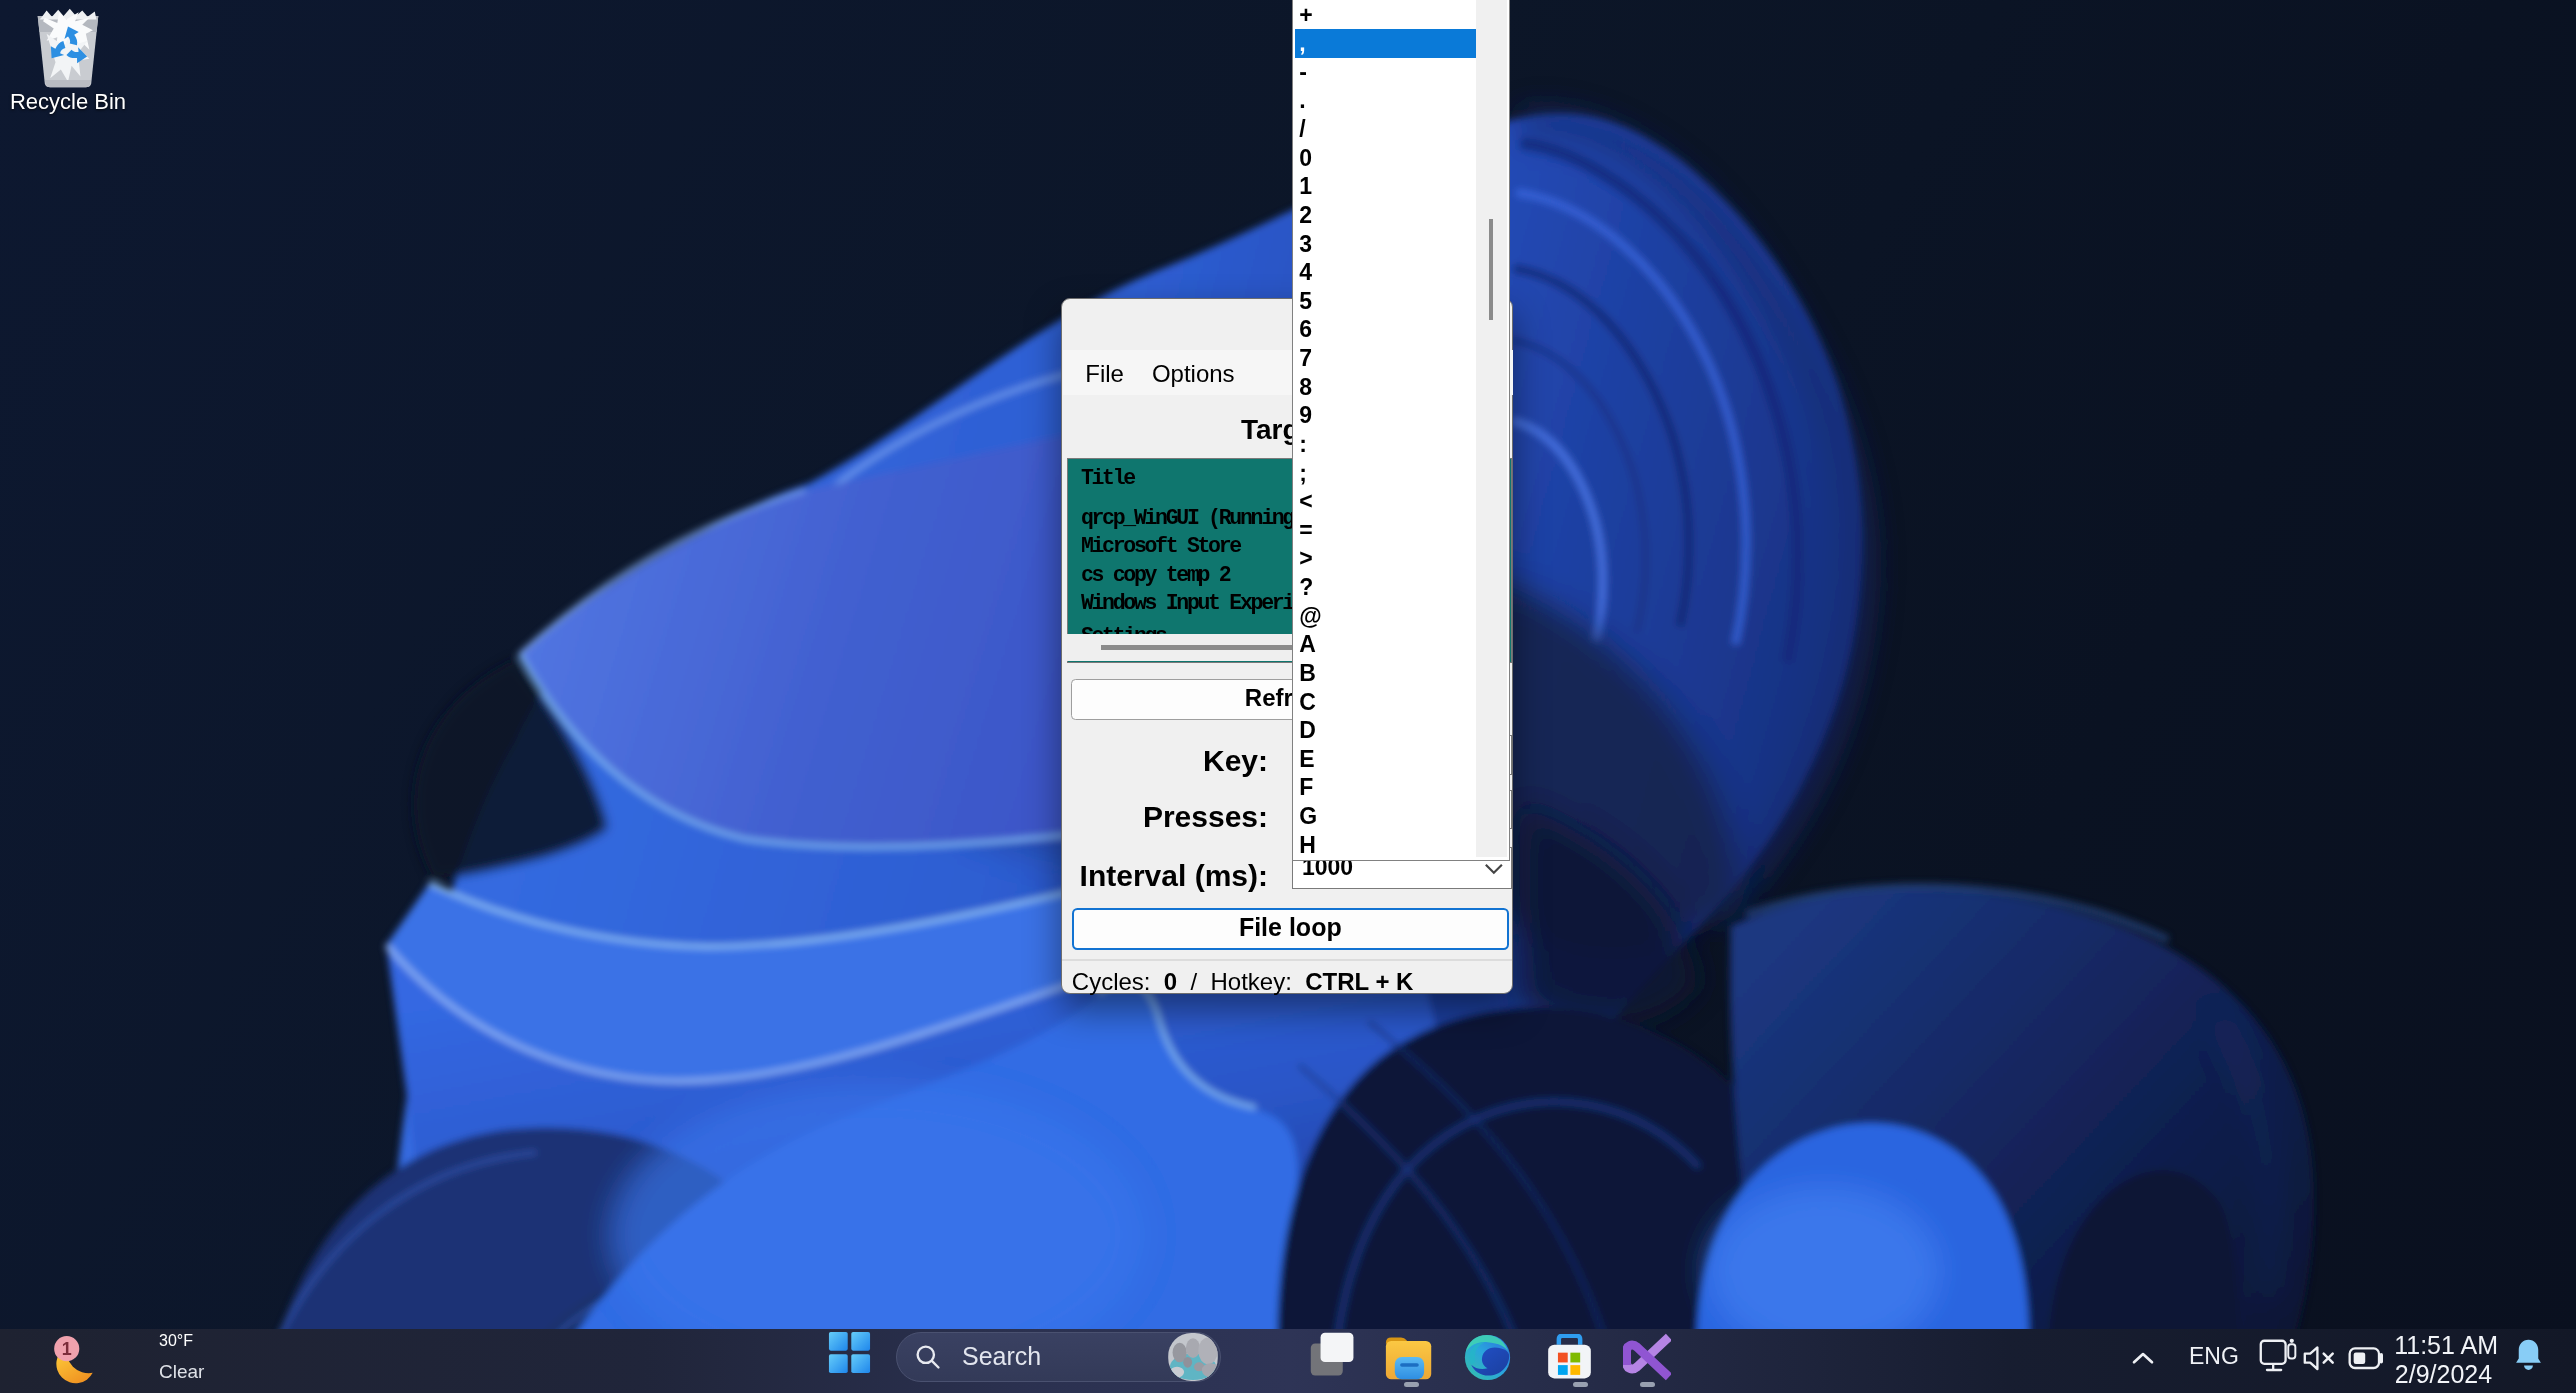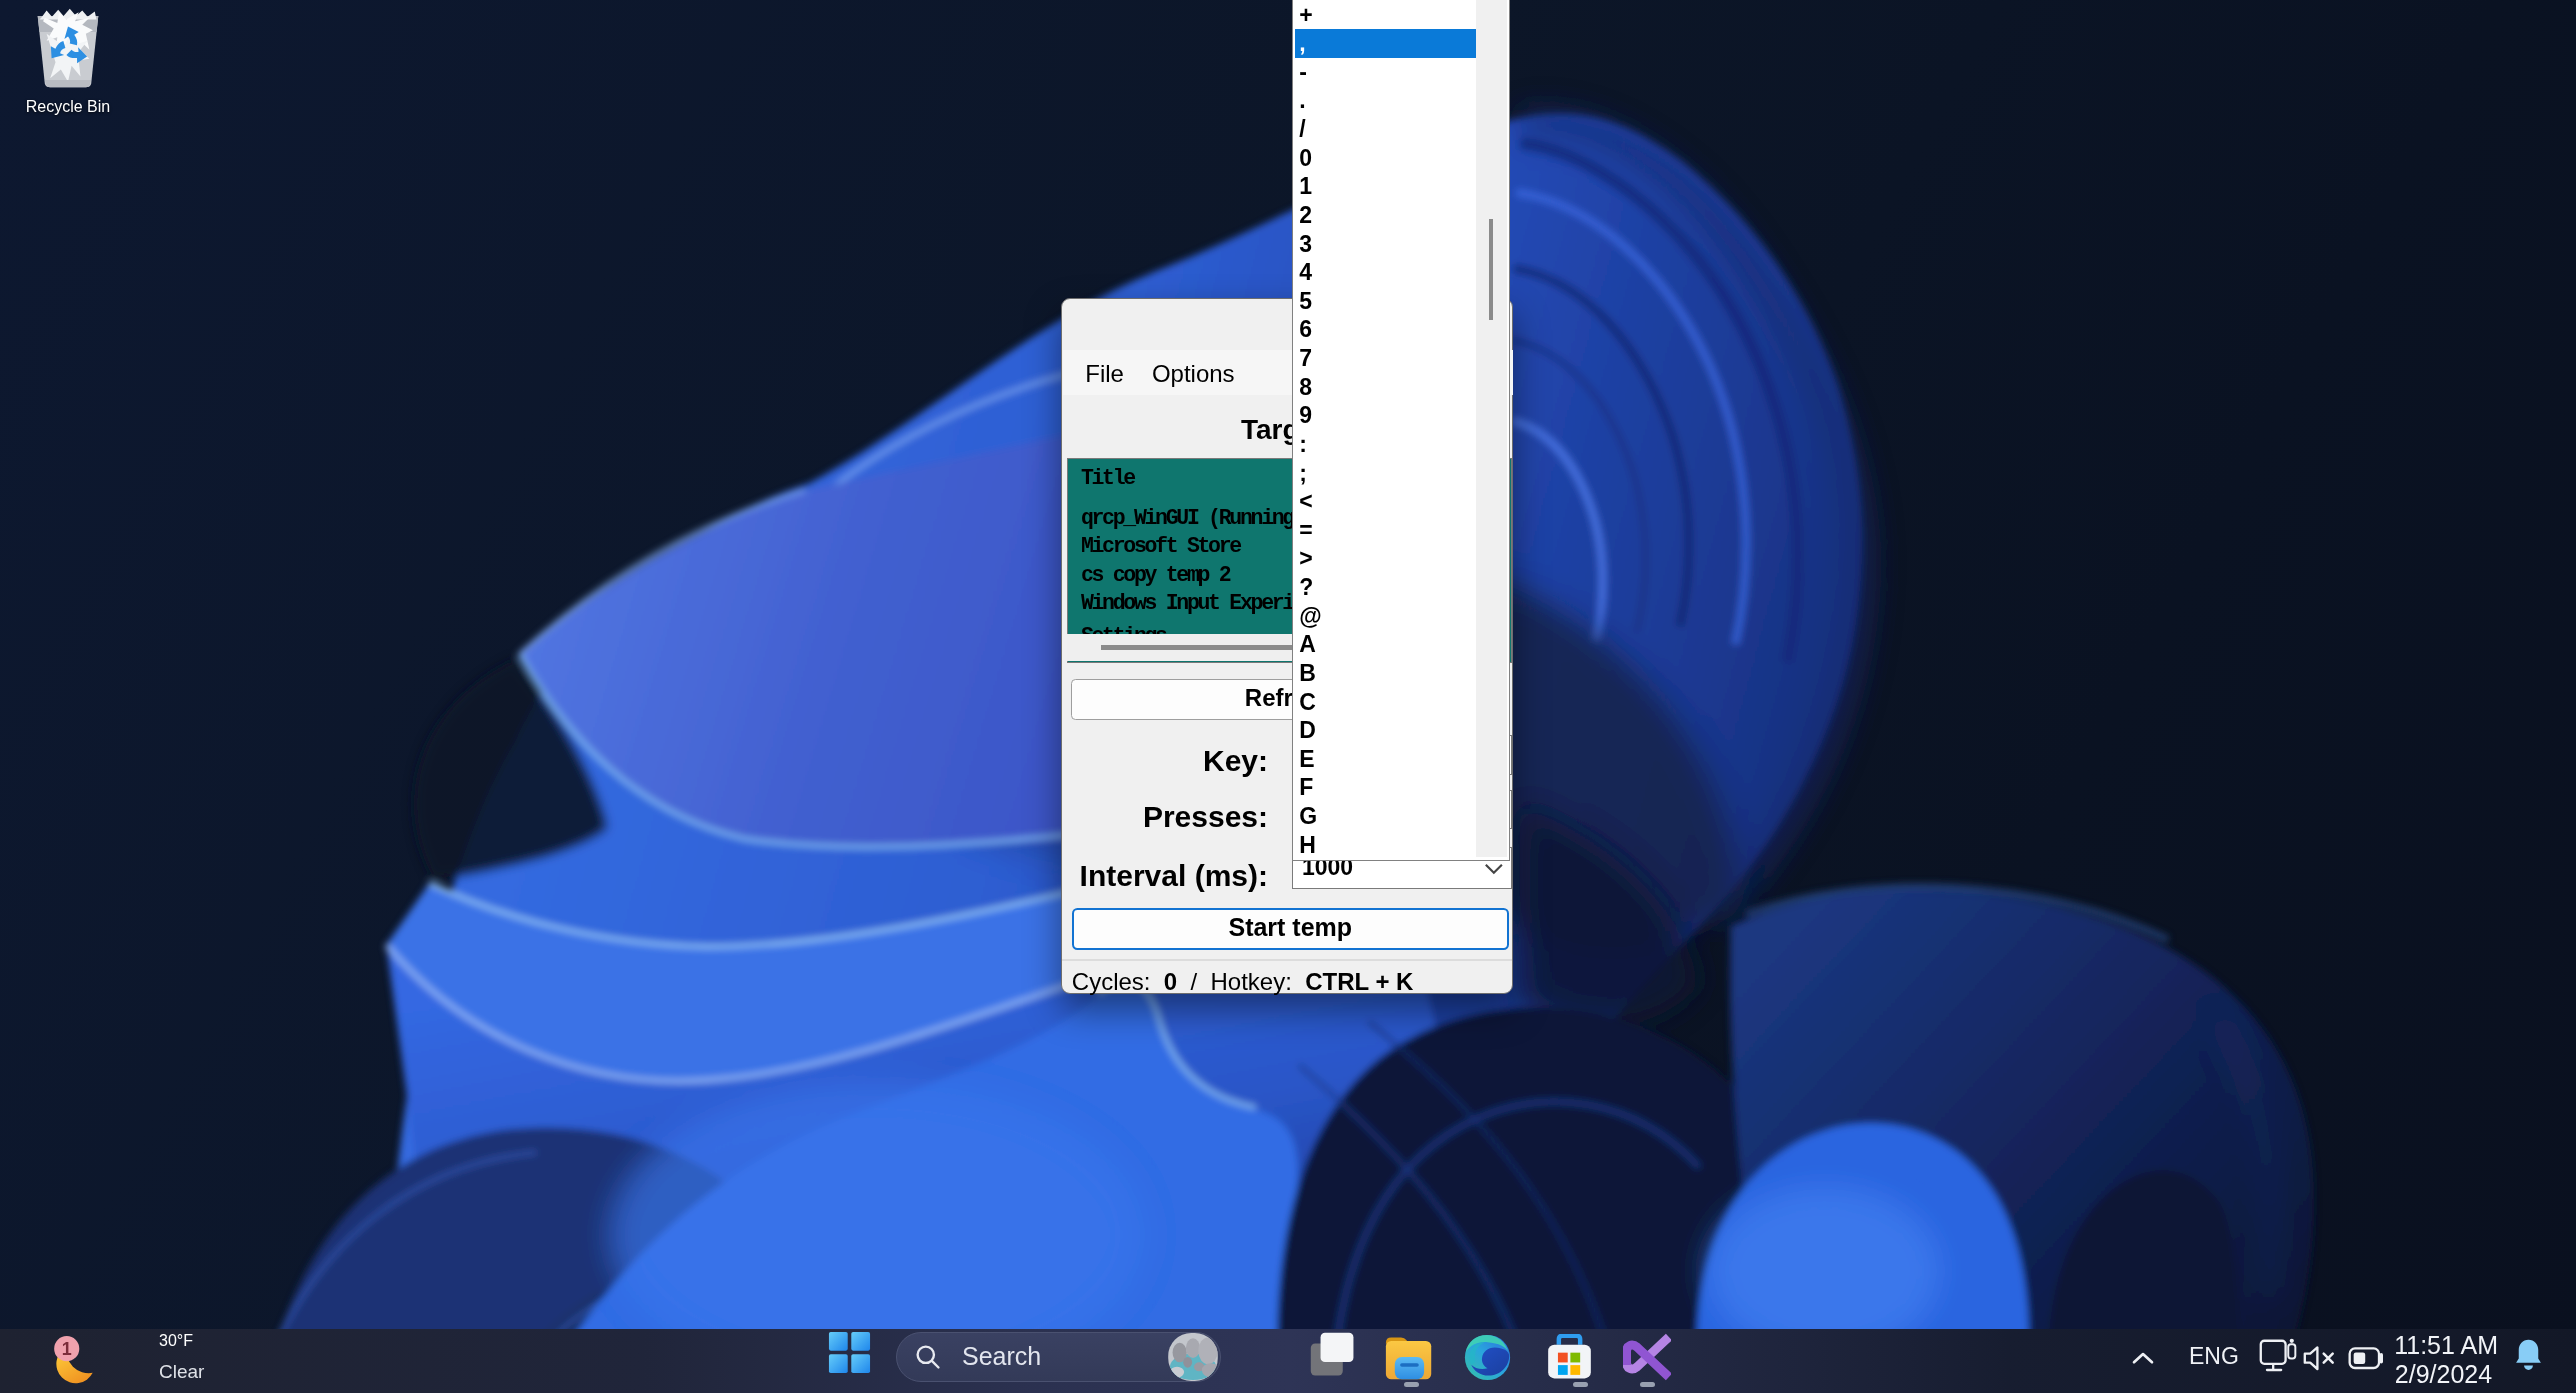--- a/index.html
+++ b/index.html
@@ -1,21 +1,21 @@
 <!DOCTYPE html>
 <html style="font-size:14.3px"><head>
 <meta charset="utf-8">
 <style>
   html,body{margin:0;padding:0;width:2576px;height:1394px;overflow:hidden;background:#0b1322;
     font-family:"Liberation Sans", sans-serif;}
   #wall{position:absolute;left:0;top:0;width:2576px;height:1394px;}
   
   #rbin{position:absolute;left:0;top:0;width:136px;text-align:center;color:#fff;}
   #rbin svg{display:block;margin:7.2px auto 0;}
-  #rbin .lbl{font-size:16px;margin-top:9px;text-shadow:0 0.9px 2.7px rgba(0,0,0,.8);}
+  #rbin .lbl{font-size:22px;margin-top:0;text-shadow:0 0.9px 2.7px rgba(0,0,0,.8);}
   
   #win{position:absolute;left:1061px;top:298px;width:452px;height:696px;background:#f0f0f0;
     border:0.9px solid #6e6e6e;border-radius:9px;box-shadow:0 16px 36px rgba(0,0,0,.45);
     box-sizing:border-box;color:#000;}
   #menu{position:absolute;left:0.9px;top:56px;height:38px;width:376px;font-size:24px;}
   #menu span{position:absolute;top:4.5px;}
   #target-lbl{position:absolute;left:179px;top:115px;font-size:28px;font-weight:bold;white-space:nowrap;}
   #listbox{position:absolute;left:5.4px;top:159px;width:445px;height:205px;background:#0f766e;
     border:1.8px solid #7a7a7a;box-sizing:border-box;overflow:hidden;
     font-family:"Liberation Mono",monospace;font-size:21.5px;font-weight:bold;letter-spacing:-2.3px;}
@@ -185,21 +185,21 @@
   <div class="flabel" style="left:0px;top:445px">Key:</div>
   <div class="entry" style="left:230px;top:436px;width:220px;height:40px"></div>
   <div class="flabel" style="left:0px;top:501px">Presses:</div>
   <div class="entry" style="left:230px;top:491px;width:220px;height:39px"></div>
   <div class="flabel" style="left:0px;top:560px">Interval (ms):</div>
   <div class="entry" style="left:230px;top:548px;width:220px;height:42px"></div>
   <div style="position:absolute;left:240px;top:555px;font-size:23px;font-weight:bold;">1000</div>
   <svg style="position:absolute;left:422px;top:564px" width="19.7" height="12.5" viewBox="0 0 22 14">
       <path d="M 2 2 L 11 11 L 20 2" fill="none" stroke="#444" stroke-width="2.4"></path>
     </svg>
-  <div class="btn" id="startloop">Start temp</div>
+  <div class="btn" id="startloop">File loop</div>
   <div id="sep"></div>
   <div id="status">Cycles:&nbsp; <b>0</b> &nbsp;/&nbsp; Hotkey:&nbsp; <b>CTRL + K</b></div>
 </div>
 
 <div id="drop">
   <div class="sel" style="top:32px"></div>
   <div id="items">
       <div class="it" style="top:3.6px;color:#000">+</div>
       <div class="it" style="top:32px;color:#fff">,</div>
       <div class="it" style="top:61px;color:#000">-</div>

